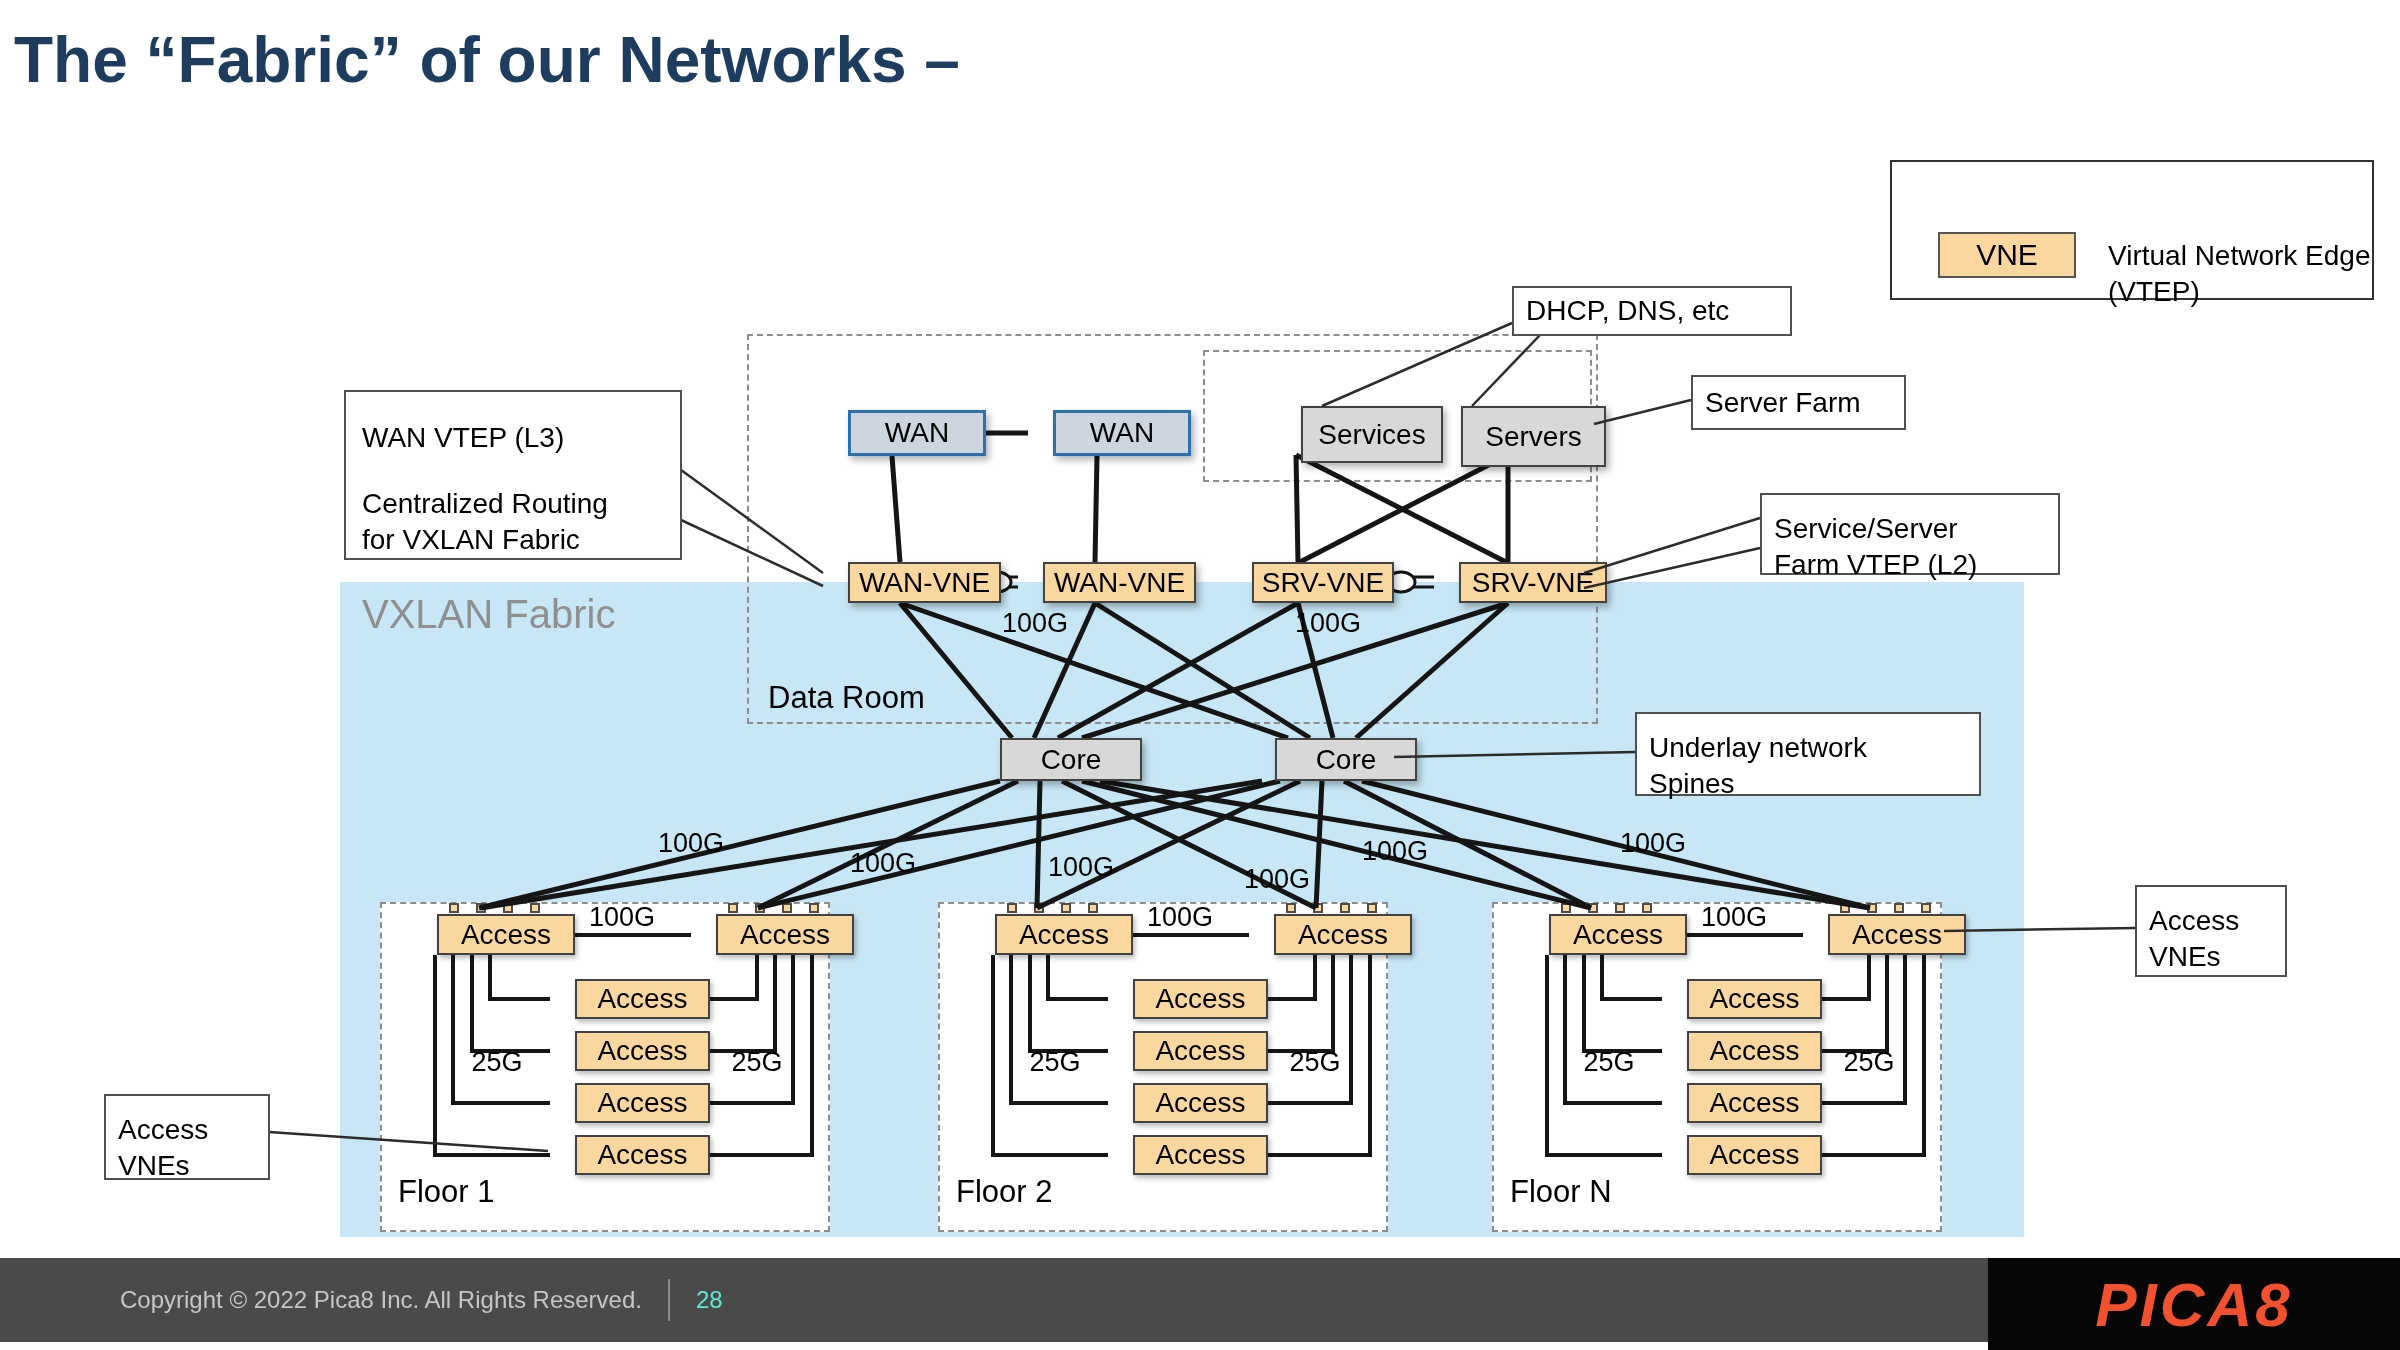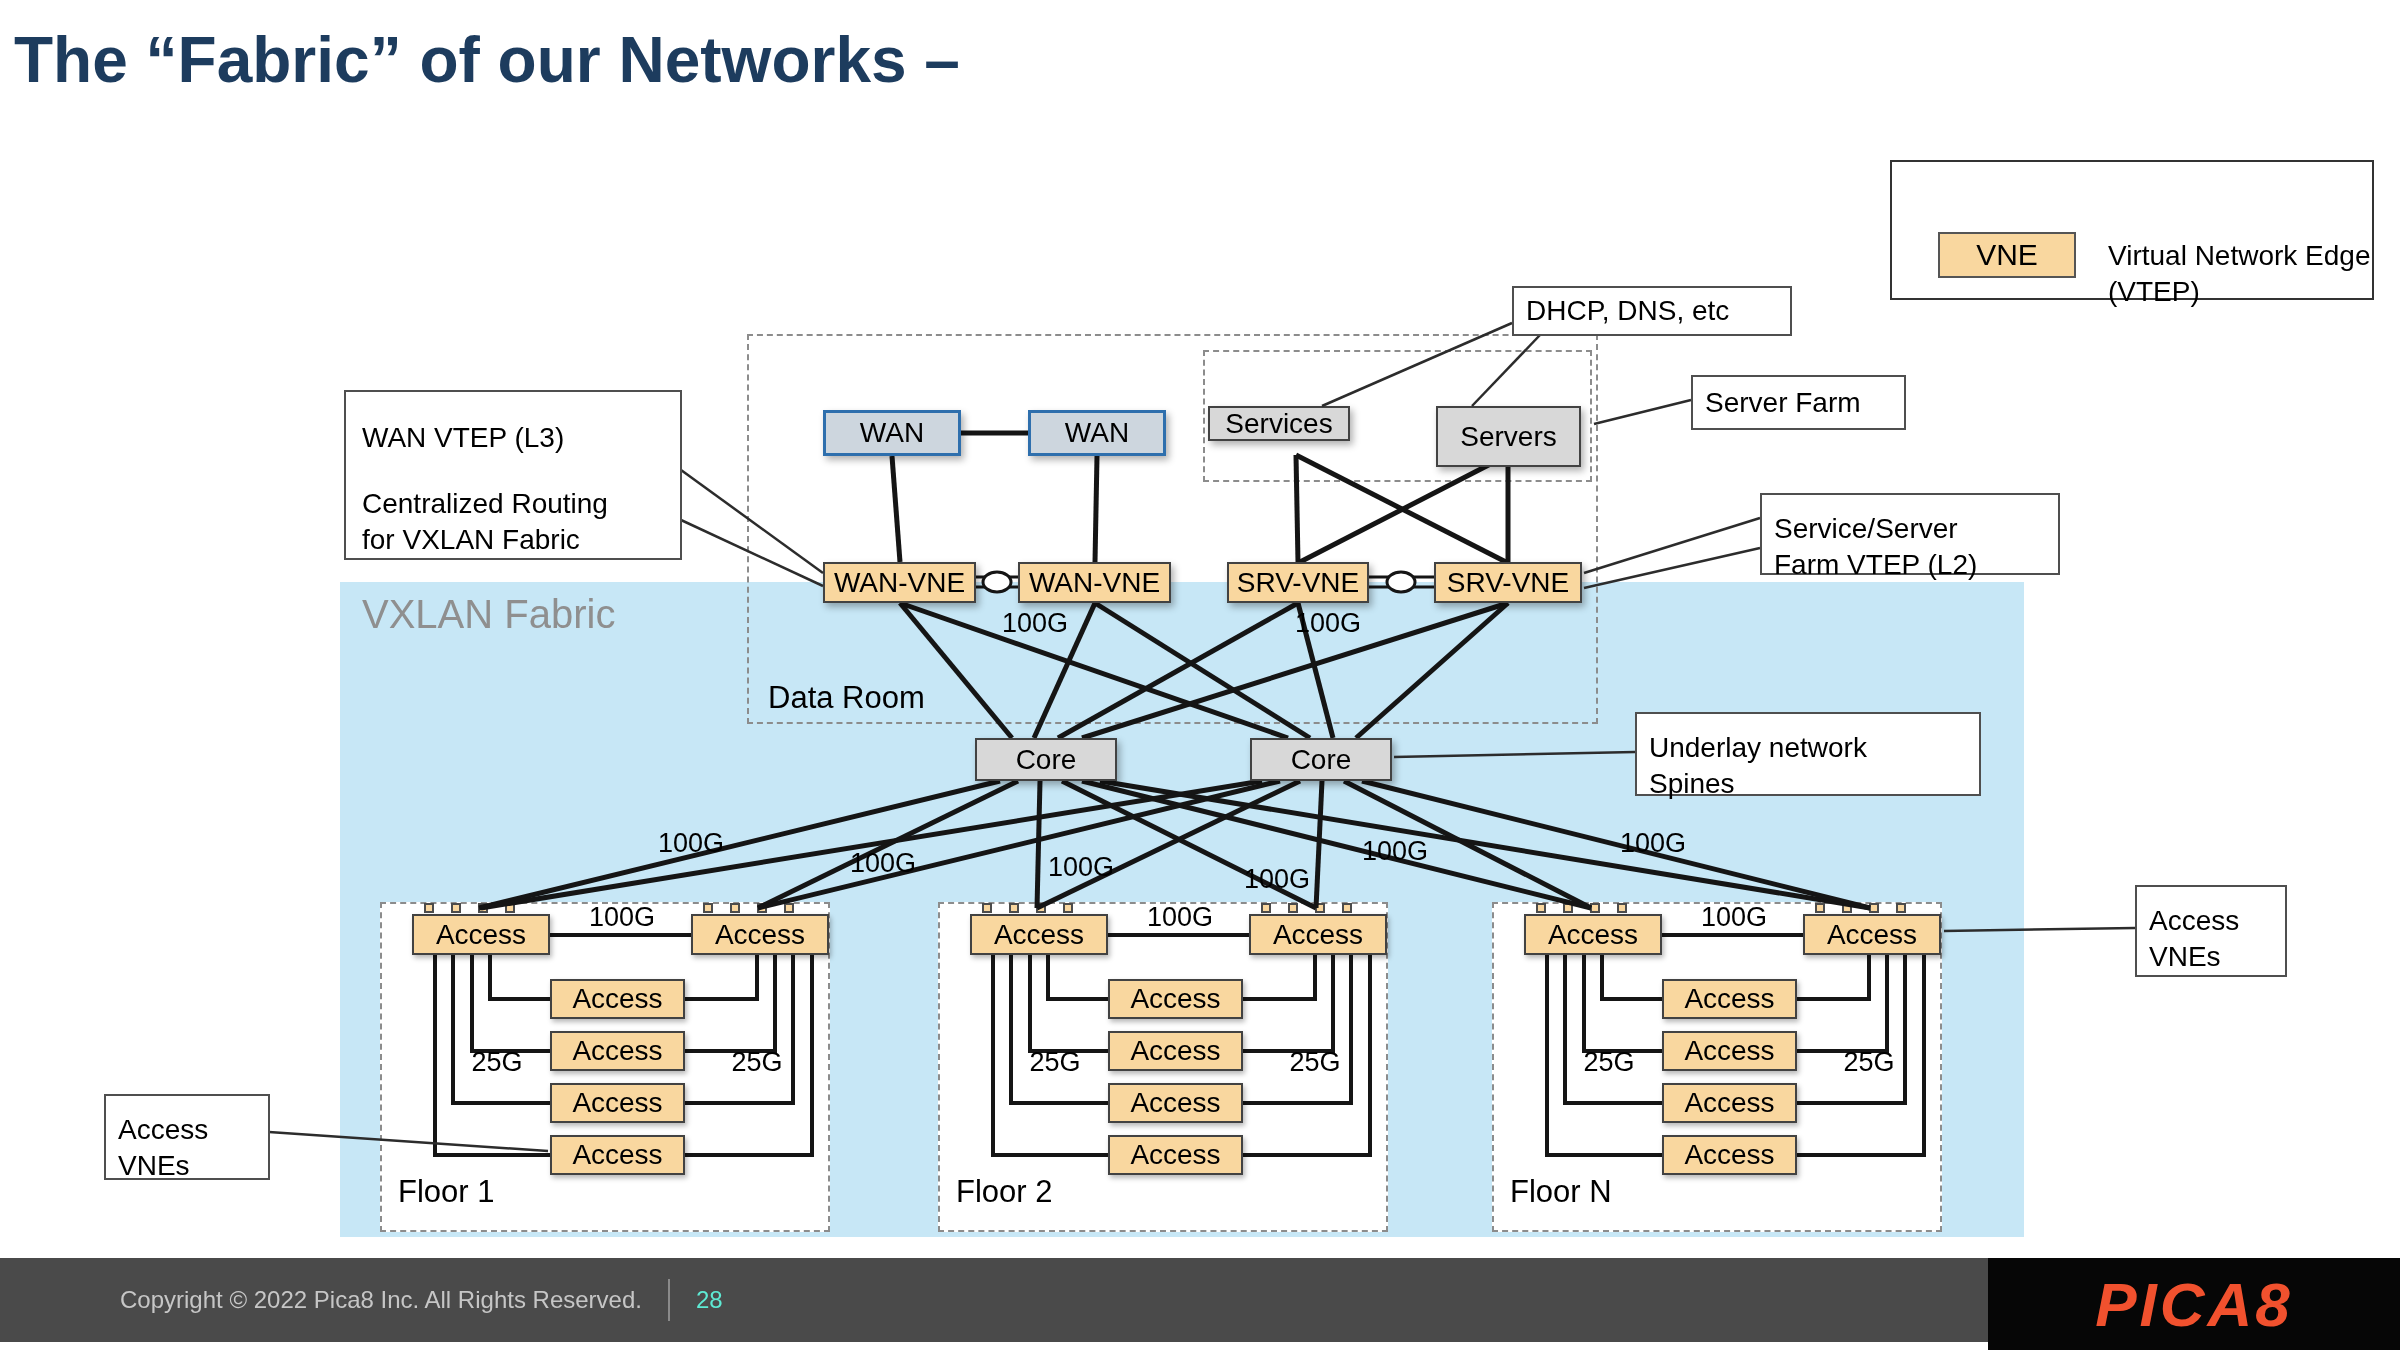--- a/index.html
+++ b/index.html
@@ -24,21 +24,21 @@
   svg.links    { position: absolute; left: 0; top: 0; z-index: 3; pointer-events: none; }
   svg.pointers { position: absolute; left: 0; top: 0; z-index: 6; pointer-events: none; }
 
   .dashed { position: absolute; border: 2px dashed #8c8c8c; z-index: 1; }
   .dataroom       { left: 747px;  top: 334px; width: 851px; height: 390px; }
   .services-group { left: 1203px; top: 350px; width: 389px; height: 132px; }
   .dataroom-label { position: absolute; left: 768px; top: 680px; font-size: 31px; z-index: 5; }
 
   .node { position: absolute; display: flex; align-items: center; justify-content: center;
           font-size: 28px; border: 2px solid #424242; background: #d8d8d8;
-          box-shadow: 3px 4px 7px rgba(0,0,0,.3); z-index: 4; }
+          box-shadow: 3px 4px 7px rgba(0,0,0,.3); z-index: 4; margin-left: 25px; }
   .node.tan { background: #f9d79f; }
   .node.wan { background: #cdd6de; border: 3px solid #2e6fad; }
 
   .floor { position: absolute; top: 902px; width: 450px; height: 330px;
            border: 2px dashed #8c8c8c; background: #fff; z-index: 2; }
   .floor svg.floor-lines { position: absolute; left: 0; top: 0; z-index: 1; }
   .floor .node { box-shadow: 2px 3px 5px rgba(0,0,0,.28); z-index: 2; }
   .ports { position: absolute; top: -13px; left: 10px; display: flex; gap: 17px; }
   .ports i { display: block; width: 10px; height: 10px; background: #f9d79f; border: 2px solid #4c4c4c; }
 
@@ -126,21 +126,21 @@
       <ellipse cx="1401" cy="582" rx="14" ry="10"></ellipse>
     </g>
   </svg>
 
   <div class="dashed dataroom"></div>
   <div class="dataroom-label">Data Room</div>
   <div class="dashed services-group"></div>
 
   <div class="node wan" style="left:823px;top:410px;width:138px;height:46px">WAN</div>
   <div class="node wan" style="left:1028px;top:410px;width:138px;height:46px">WAN</div>
-  <div class="node" style="left:1208px;top:406px;width:142px;height:35px">Services</div>
+  <div class="node" style="left:1276px;top:406px;width:142px;height:57px">Services</div>
   <div class="node" style="left:1436px;top:406px;width:145px;height:61px">Servers</div>
   <div class="node tan" style="left:823px;top:562px;width:153px;height:41px">WAN-VNE</div>
   <div class="node tan" style="left:1018px;top:562px;width:153px;height:41px">WAN-VNE</div>
   <div class="node tan" style="left:1227px;top:562px;width:142px;height:41px">SRV-VNE</div>
   <div class="node tan" style="left:1434px;top:562px;width:148px;height:41px">SRV-VNE</div>
 
   <div class="node" style="left:975px;top:738px;width:142px;height:43px">Core</div>
   <div class="node" style="left:1250px;top:738px;width:142px;height:43px">Core</div>
 
   <div class="linklabel" style="left:1002px;top:608px">100G</div>

